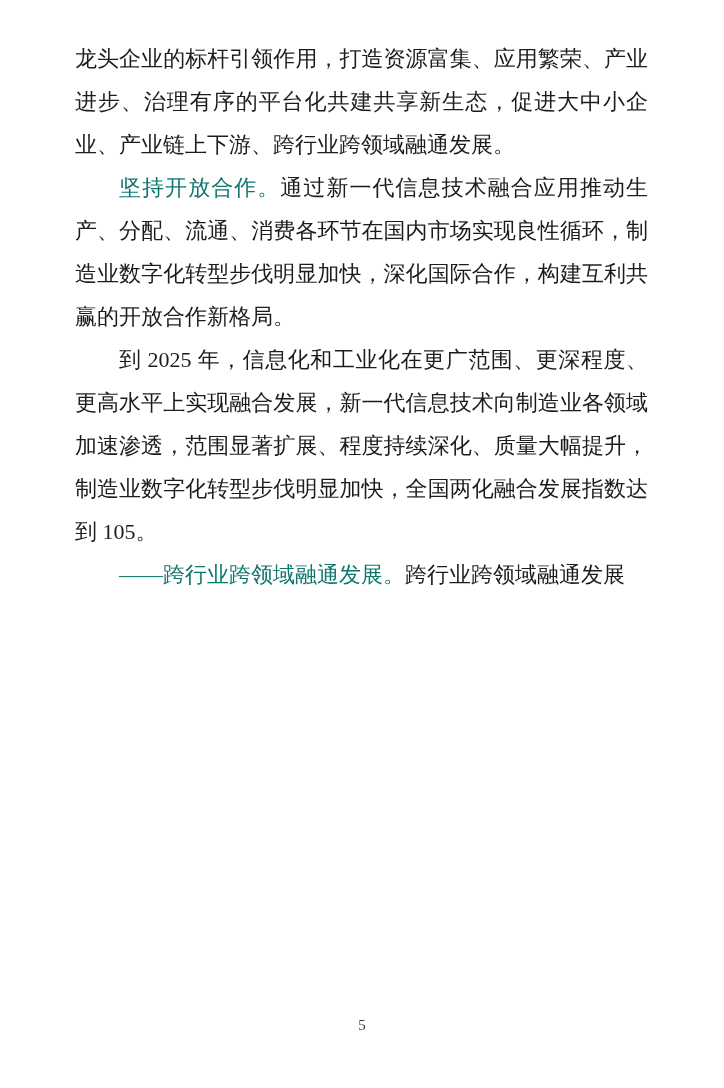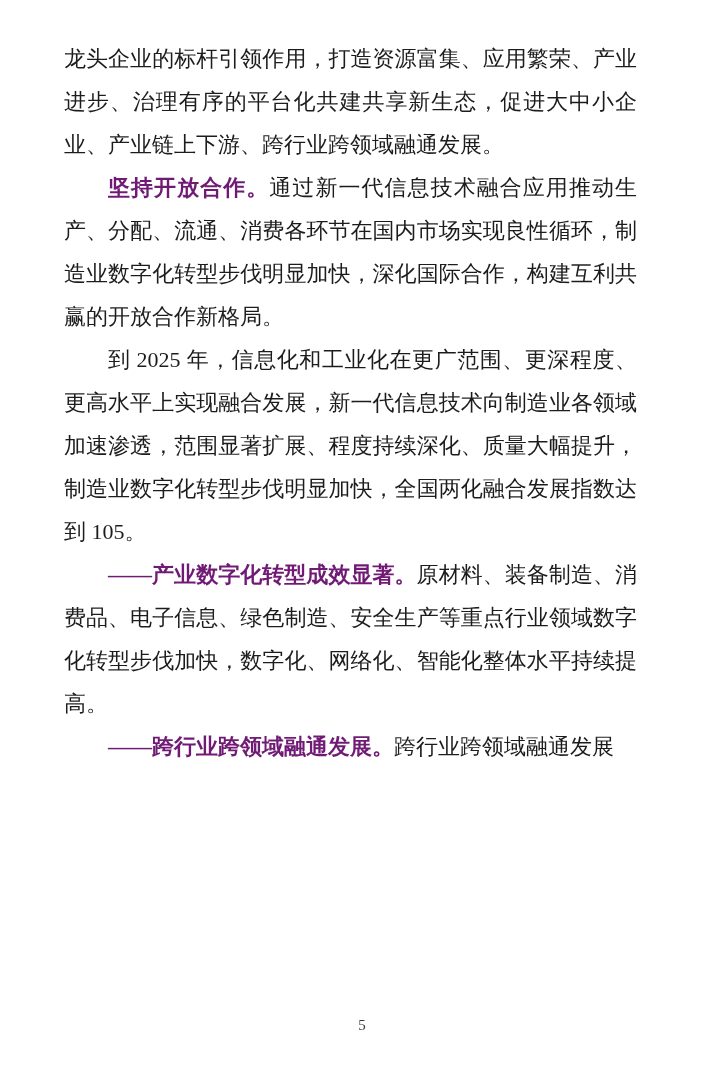--- a/index.html
+++ b/index.html
@@ -10,40 +10,40 @@
   .page {
     position: relative;
     width: 724px;
     height: 1088px;
     background: #ffffff;
     overflow: hidden;
     font-family: "Liberation Serif", "DejaVu Serif", serif;
   }
   .content {
     position: absolute;
-    left: 64px;
+    left: 75px;
     top: 37px;
     width: 573px;
     color: #1c1c1c;
     font-size: 22px;
     line-height: 43px;
     text-align: justify;
     text-justify: inter-ideograph;
   }
   .content p {
     margin: 0;
     padding: 0;
     word-break: break-all;
   }
   .content p.indent {
     text-indent: 2em;
   }
   .content .run-bold {
-    font-weight: bold;
-    color: #701a75;
+    font-weight: normal;
+    color: #0f766e;
   }
   .content p.kai-heading {
     font-weight: normal;
     letter-spacing: 2px;
   }
   .page-footer {
     position: absolute;
     left: 0;
     top: 1015px;
     width: 724px;
@@ -55,19 +55,18 @@
   }
 </style>
 </head>
 <body>
 
 <div class="page">
   <main class="content" id="doc-body">
       <p><span>龙头企业的标杆引领作用，打造资源富集、应用繁荣、产业进步、治理有序的平台化共建共享新生态，促进大中小企业、产业链上下游、跨行业跨领域融通发展。</span></p>
       <p class="indent"><span class="run-bold">坚持开放合作。</span><span>通过新一代信息技术融合应用推动生产、分配、流通、消费各环节在国内市场实现良性循环，制造业数字化转型步伐明显加快，深化国际合作，构建互利共赢的开放合作新格局。</span></p>
       <p class="indent"><span>到 2025 年，信息化和工业化在更广范围、更深程度、更高水平上实现融合发展，新一代信息技术向制造业各领域加速渗透，范围显著扩展、程度持续深化、质量大幅提升，制造业数字化转型步伐明显加快，全国两化融合发展指数达到 105。</span></p>
-      <p class="indent"><span class="run-bold">——产业数字化转型成效显著。</span><span>原材料、装备制造、消费品、电子信息、绿色制造、安全生产等重点行业领域数字化转型步伐加快，数字化、网络化、智能化整体水平持续提高。</span></p>
       <p class="indent"><span class="run-bold">——跨行业跨领域融通发展。</span><span>跨行业跨领域融通发展</span></p>
     </main>
   <footer class="page-footer">
     <span>5</span>
   </footer>
 </div>
 
 </body></html>

